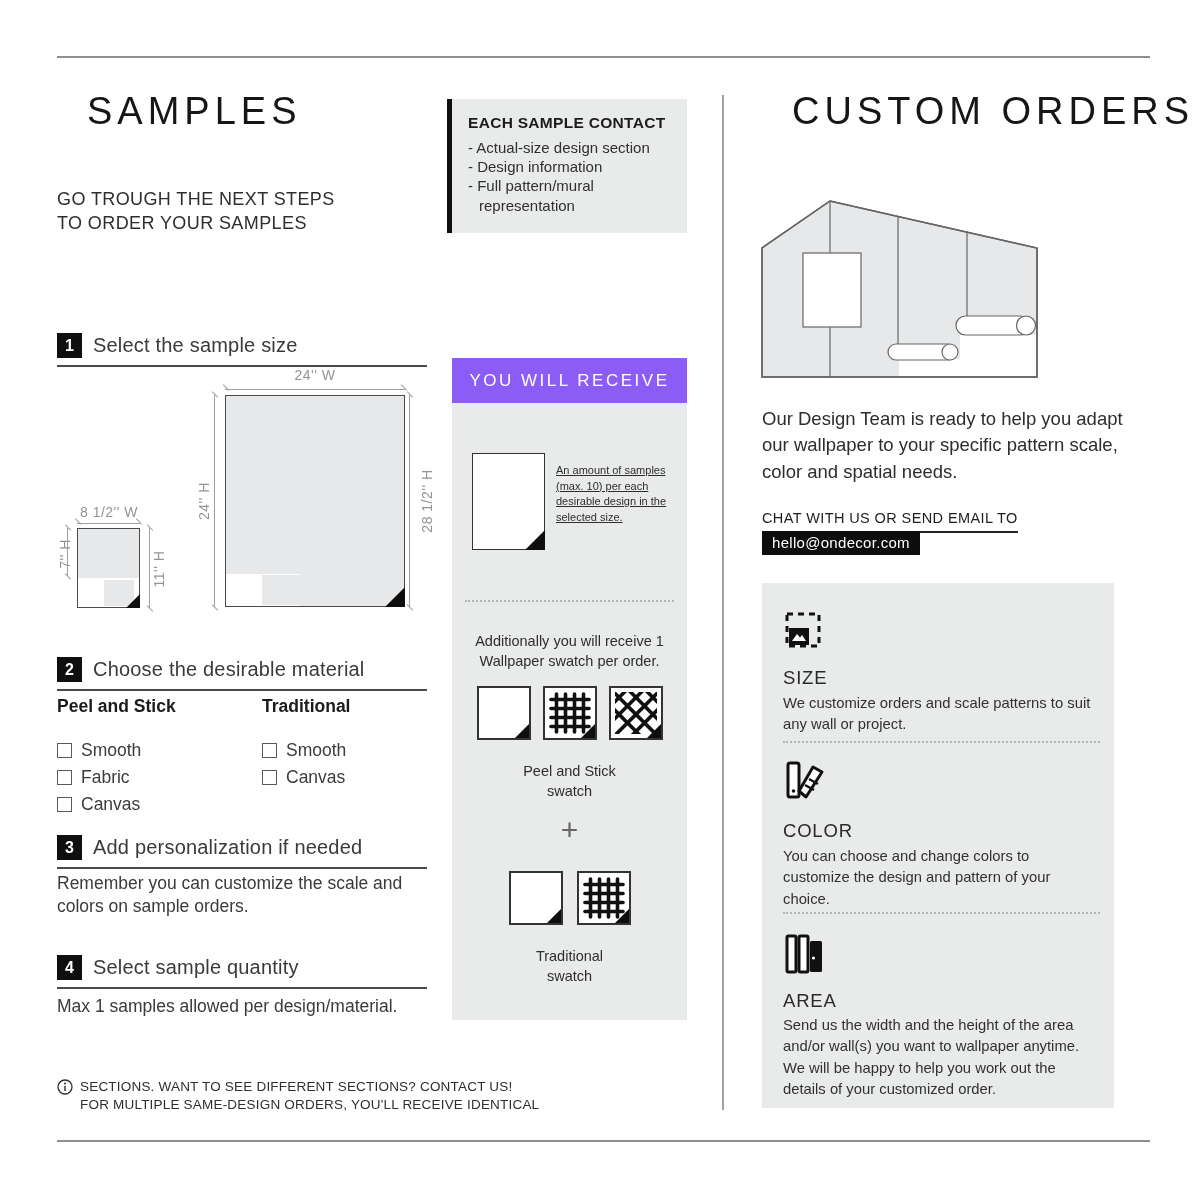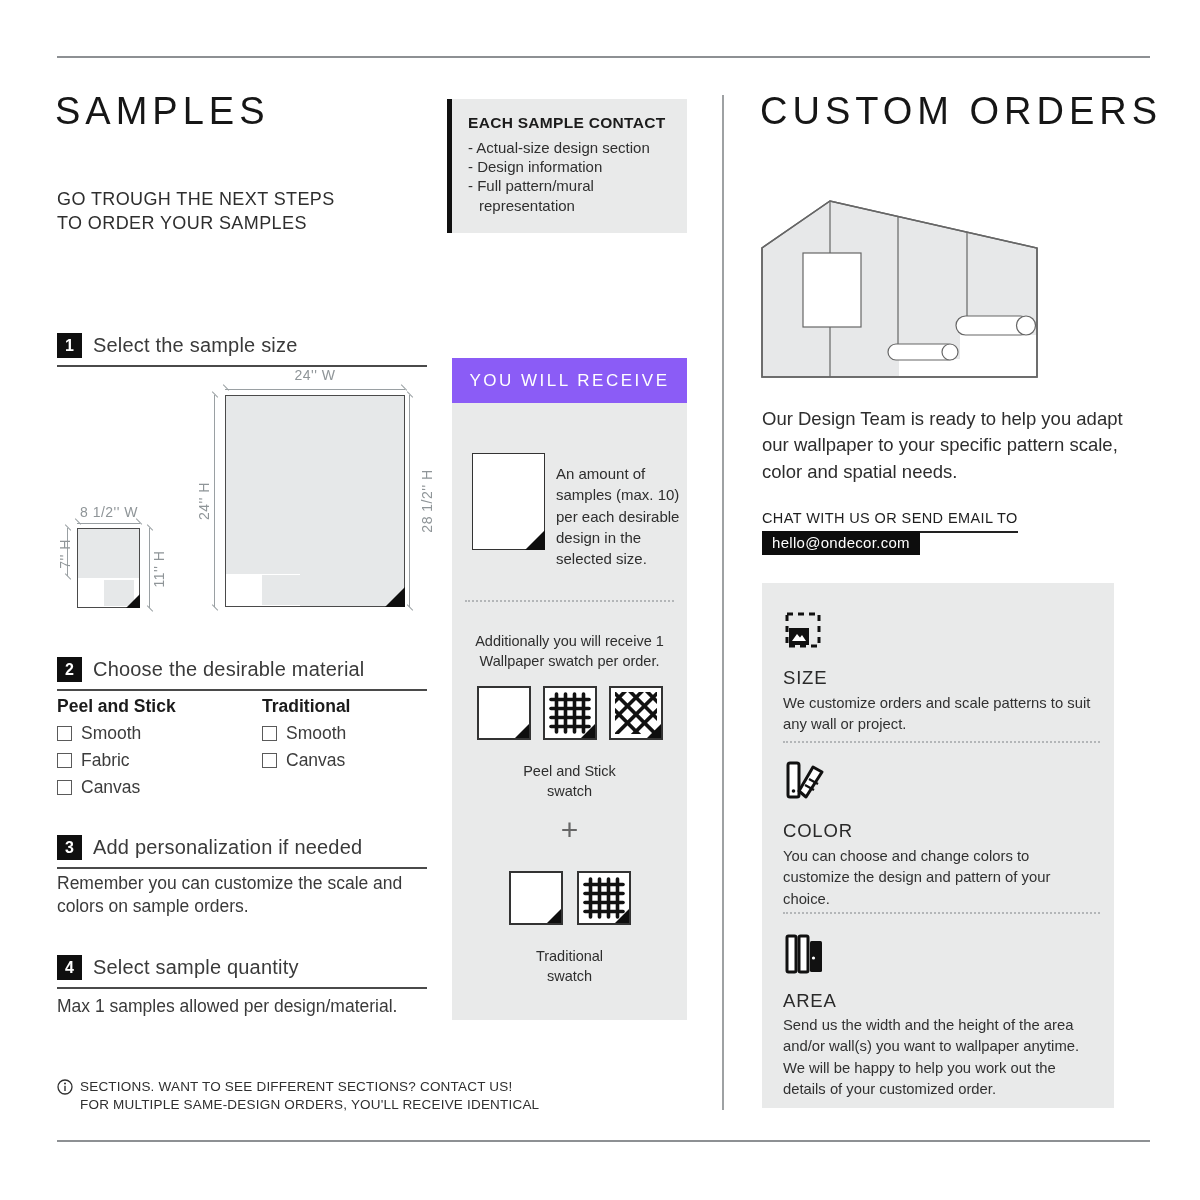--- a/index.html
+++ b/index.html
@@ -1,31 +1,31 @@
 <!DOCTYPE html>
 <html><head>
 <meta charset="utf-8">
 <style>
   html,body{margin:0;padding:0;background:#fff;}
   .page{position:relative;width:1200px;height:1200px;background:#ffffff;
         font-family:"Liberation Sans",sans-serif;color:#2e2e2e;overflow:hidden;}
   .abs{position:absolute;}
   .hrule{position:absolute;left:57px;width:1093px;height:2px;background:#8d9093;}
   .vdivider{position:absolute;left:722px;top:95px;width:2px;height:1015px;background:#9ea1a3;}
-  .big-title{font-size:38px;letter-spacing:5px;color:#161616;font-weight:400;white-space:nowrap;}
+  .big-title{font-size:38px;letter-spacing:5px;color:#161616;font-weight:400;white-space:nowrap;margin-left:32px;}
   .intro{font-size:18px;line-height:1.35;color:#2e2e2e;letter-spacing:.4px;font-weight:500;}
   
   .step{position:absolute;left:57px;width:370px;}
   .step-head{display:flex;align-items:center;gap:11px;padding-bottom:7px;border-bottom:2px solid #4a4a4a;}
   .step-num{width:25px;height:25px;background:#0f0f0f;color:#fff;font-size:16px;font-weight:bold;
             display:flex;align-items:center;justify-content:center;flex:0 0 25px;}
   .step-title{font-size:20px;color:#3a3a3a;letter-spacing:.2px;white-space:nowrap;}
   .step-body{font-size:17.5px;color:#3a3a3a;line-height:1.33;}
   
-  .mat-title{font-size:17.5px;font-weight:bold;color:#1b1b1b;margin-bottom:6px;}
+  .mat-title{font-size:17.5px;font-weight:bold;color:#1b1b1b;margin-bottom:23px;}
   .opt{display:flex;align-items:center;gap:9px;font-size:17.5px;color:#3c3c3c;margin-bottom:6px;}
   .cbx{width:13px;height:13px;border:1.5px solid #5a5a5a;flex:0 0 13px;background:#fff;}
   
   .sheet{position:absolute;background:#e6e8e9;border:1.5px solid #4a4a4a;box-sizing:border-box;}
   .fold{position:absolute;right:-1px;bottom:-1px;width:0;height:0;border-style:solid;}
   .fold20{border-width:0 0 20px 20px;border-color:transparent transparent #0e0e0e transparent;}
   .fold14{border-width:0 0 14px 14px;border-color:transparent transparent #0e0e0e transparent;}
   .dimh{position:absolute;height:0;border-top:1px solid #9aa0a3;}
   .dimh::before,.dimh::after{content:'';position:absolute;top:-3px;width:8px;border-top:1px solid #9aa0a3;}
   .dimh::before{left:-3px;transform:rotate(45deg);}
@@ -43,21 +43,21 @@
   .includes-box{position:absolute;left:447px;top:99px;width:240px;background:#e9eaea;
                 border-left:5px solid #101010;padding:15px 10px 18px 16px;box-sizing:border-box;}
   .inc-title{font-size:15.5px;font-weight:bold;color:#1b1b1b;letter-spacing:.3px;margin-bottom:6px;}
   .inc-item{font-size:15px;color:#2f2f2f;line-height:1.28;padding-left:11px;text-indent:-11px;width:205px;}
   
   .receive-header{position:absolute;left:452px;top:358px;width:235px;height:45px;background:#8b5cf6;
                   color:#fff;display:flex;align-items:center;justify-content:center;
                   font-size:17px;letter-spacing:2.5px;white-space:nowrap;}
   .receive-panel{position:absolute;left:452px;top:403px;width:235px;height:617px;background:#e9eaea;}
   .sheet-ic{position:absolute;left:20px;top:50px;width:73px;height:97px;background:#fff;border:1.5px solid #333;box-sizing:border-box;}
-  .samples-text{position:absolute;left:104px;top:60px;width:124px;font-size:15px;line-height:1.42;color:#2e2e2e;}
+  .samples-text{position:absolute;left:104px;top:60px;width:124px;font-size:11px;line-height:1.42;color:#2e2e2e;text-decoration:underline;}
   .dots{position:absolute;left:13px;right:13px;border-top:2px dotted #b3b6b8;}
   .centered-txt{position:absolute;left:8px;right:8px;text-align:center;font-size:14.5px;line-height:1.4;color:#2e2e2e;}
   .swatch-row{position:absolute;left:0;right:0;display:flex;justify-content:center;}
   .plus{position:absolute;left:0;right:0;text-align:center;font-size:30px;font-weight:300;color:#666;}
   
   .design-par{position:absolute;left:762px;top:406px;width:372px;font-size:18.5px;line-height:1.42;color:#2d2d2d;}
   .chat-label{position:absolute;left:762px;top:510px;font-size:14.5px;letter-spacing:.4px;color:#1e1e1e;
               border-bottom:2px solid #222;padding-bottom:5px;}
   .email-badge{position:absolute;left:762px;top:531px;background:#0d0d0d;color:#fff;font-size:15px;
                padding:3px 10px 4px;letter-spacing:.3px;}

